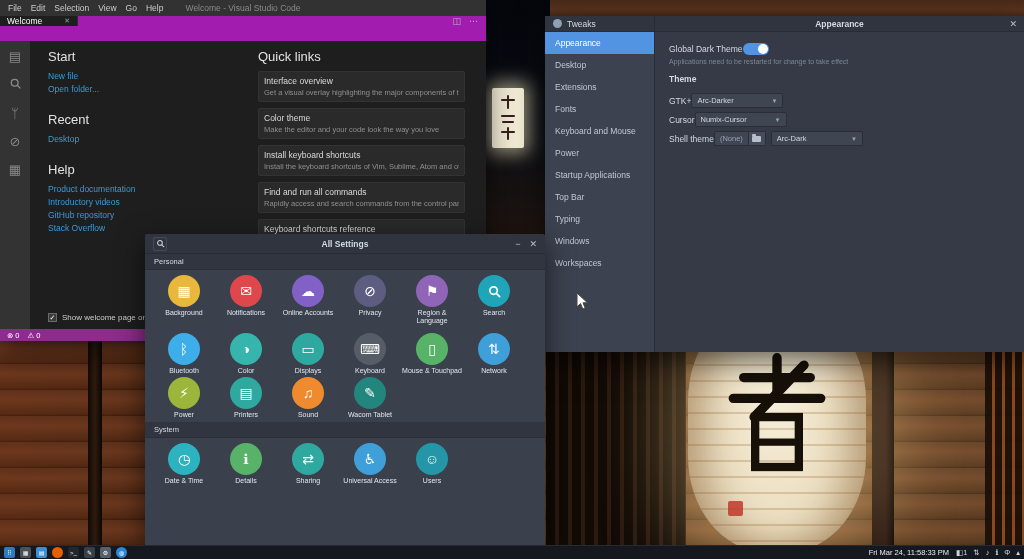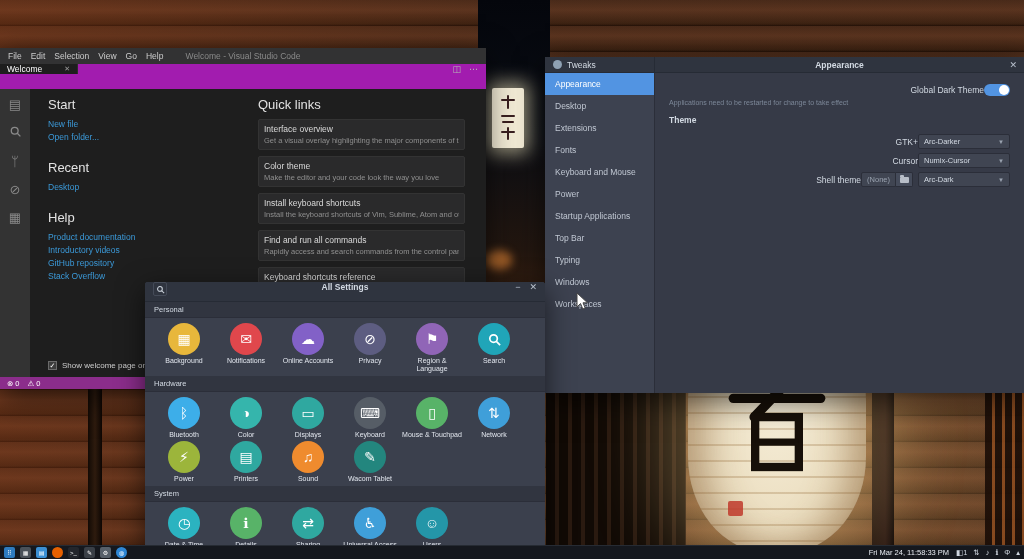--- a/index.html
+++ b/index.html
@@ -35,21 +35,21 @@
       radial-gradient(ellipse at 50% 42%, #f6eed9, #e8d9b8 75%, #c9b488);
     border-radius:48% 48% 44% 44% / 40% 40% 38% 38%;
     box-shadow:0 0 70px 24px rgba(255,216,140,.35),
       inset -20px 0 34px rgba(120,80,40,.38), inset 20px 0 34px rgba(120,80,40,.38);
     display:flex; align-items:flex-start; justify-content:center; }
   .lantern svg { margin-top:52px; }
   .lantern-seal { position:absolute; left:40px; bottom:36px; width:15px; height:15px;
     background:#c0392b; border-radius:2px; opacity:.85; }
 
   
-  .win { position:absolute; box-shadow:0 8px 28px rgba(0,0,0,.6);margin-top:48px; }
+  .win { position:absolute; box-shadow:0 8px 28px rgba(0,0,0,.6); }
 
   
   .vscode { left:0; top:0; width:486px; height:341px; background:#1e1e1e; z-index:10; display:flex; flex-direction:column; }
   .vs-menubar { height:16px; background:#323233; display:flex; align-items:center; gap:9px;
     padding:0 8px; font-size:8.5px; color:#cccccc; position:relative; flex:0 0 auto; }
   .vs-menubar .mi { cursor:default; }
   .vs-title { position:absolute; left:0; right:0; text-align:center; color:#8a8a8a; pointer-events:none; }
   .vs-tabbar { height:25px; background:#a21caf; display:flex; align-items:flex-start; flex:0 0 auto; }
   .vs-tab { width:78px; background:#1e1e1e; color:#ffffff; font-size:8.5px; display:flex;
     align-items:center; justify-content:space-between; padding:0 7px; border-right:1px solid #2d2d2d; }
@@ -70,37 +70,37 @@
   .vs-card-desc { font-size:7.5px; color:#8f8f8f; white-space:nowrap; overflow:hidden; }
   .vs-check { position:absolute; left:18px; bottom:7px; display:flex; align-items:center; gap:5px;
     font-size:8px; color:#cccccc; }
   .vs-checkbox { width:9px; height:9px; background:#3c3c3c; border:1px solid #6a6a6a; color:#fff;
     font-size:7px; line-height:7px; text-align:center; }
   .vs-statusbar { height:12px; flex:0 0 auto; display:flex; align-items:center; gap:8px; padding:0 7px;
     color:#ffffff; font-size:7.5px; }
   .vs-statusbar .sgrp { display:flex; align-items:center; gap:2px; }
 
   
-  .tweaks { left:545px; top:9px; width:479px; height:336px; background:#363a47; z-index:20;
+  .tweaks { left:545px; top:16px; width:479px; height:336px; background:#363a47; z-index:20;
     display:flex; flex-direction:column; }
   .tw-header { height:16px; background:#2f343f; border-bottom:1px solid #262b35; display:flex;
     align-items:center; flex:0 0 auto; }
   .tw-header-left { width:110px; display:flex; align-items:center; gap:5px; padding-left:8px;
     border-right:1px solid #262b35; height:100%; }
   .tw-appicon { width:9px; height:9px; border-radius:50%; background:#8fa1b3; display:inline-block; }
   .tw-title { font-size:8.5px; color:#d3dae3; }
   .tw-header-right { flex:1; position:relative; display:flex; align-items:center; justify-content:center; height:100%; }
   .tw-page-title { font-size:8.5px; color:#d3dae3; font-weight:bold; }
   .tw-close { position:absolute; right:7px; color:#b8c0cc; font-size:9px; cursor:pointer; }
   .tw-body { flex:1; display:flex; min-height:0; }
   .tw-sidebar { width:110px; background:#3d4250; border-right:1px solid #2b2e39; flex:0 0 auto; }
   .tw-item { padding:6px 10px; font-size:8.5px; color:#c0c7d2; cursor:pointer; }
   .tw-item.selected { color:#ffffff; }
   .tw-content { flex:1; padding:8px 14px 0 14px; }
-  .tw-row { display:flex; align-items:center; justify-content:flex-end; min-height:17px; }
+  .tw-row { display:flex; align-items:center; justify-content:flex-start; min-height:17px; }
   .tw-label { font-size:8.5px; color:#d3dae3; }
   .tw-note { font-size:7px; color:#7c8798; margin:1px 0 9px; }
   .tw-heading { font-size:8.5px; font-weight:bold; color:#d3dae3; margin:2px 0 7px; }
   .toggle { width:26px; height:12px; border-radius:7px; position:relative; cursor:pointer; flex:0 0 auto; }
   .toggle .knob { position:absolute; top:1px; right:1px; width:10px; height:10px; border-radius:50%; background:#ffffff; }
   .tw-select { min-width:92px; height:15px; background:#404552; border:1px solid #2b2e39; border-radius:2px;
     display:flex; align-items:center; justify-content:space-between; padding:0 5px; font-size:7.5px;
     color:#d3dae3; cursor:pointer; margin:2px 0; }
   .tw-select .caret { color:#9aa3b0; font-size:6px; margin-left:5px; }
   .tw-shell-group { display:flex; align-items:center; gap:5px; }
@@ -109,21 +109,21 @@
   .tw-folderbtn { width:17px; height:15px; background:#454b5a; border:1px solid #2b2e39; border-left:none;
     border-radius:0 2px 2px 0; display:flex; align-items:center; justify-content:center; cursor:pointer; }
   .mini-folder { width:9px; height:6px; background:#b8bec8; border-radius:1px; position:relative; }
   .mini-folder::before { content:""; position:absolute; top:-2px; left:0; width:4px; height:2px;
     background:#b8bec8; border-radius:1px 1px 0 0; }
 
   
   .settings { left:145px; top:234px; width:400px; height:311px; background:#3b404d; z-index:30;
     border-radius:3px 3px 0 0; display:flex; flex-direction:column; }
   .gs-header { height:20px; background:#2f343f; border-bottom:1px solid #262b35; border-radius:3px 3px 0 0;
-    display:flex; align-items:flex-start; padding:0 8px; position:relative; flex:0 0 auto; }
+    display:flex; align-items:center; padding:0 8px; position:relative; flex:0 0 auto; }
   .gs-search { width:14px; height:14px; border:1px solid #454b58; border-radius:2px; display:flex;
     align-items:center; justify-content:center; cursor:pointer; }
   .gs-title { position:absolute; left:0; right:0; text-align:center; font-size:8.5px; font-weight:bold;
     color:#d3dae3; pointer-events:none; }
   .gs-controls { margin-left:auto; display:flex; gap:9px; color:#b8c0cc; font-size:9px; }
   .gs-controls span { cursor:pointer; }
   .gs-body { flex:1; overflow:hidden; }
   .gs-band { font-size:7.5px; color:#d3dae3; background:rgba(0,0,0,.16); border-bottom:1px solid #2b2e39;
     padding:3px 9px; }
   .gs-grid { display:flex; flex-wrap:wrap; padding:4px 8px 2px; }
@@ -400,21 +400,20 @@
           <span class="circ" style="background: rgb(32, 165, 184);">
             <svg width="15" height="15" viewBox="0 0 16 16">
                 <circle cx="7" cy="7" r="4" fill="none" stroke="#fff" stroke-width="1.8"></circle>
                 <line x1="10" y1="10" x2="14" y2="14" stroke="#fff" stroke-width="1.8"></line>
               </svg>
           </span>
           <span class="tlabel">Search</span>
         </div>
       </div>
 
-      <div class="gs-band">Hardware</div>
       <div class="gs-grid">
         <div class="tile">
           <span class="circ" style="background: rgb(61, 174, 233);">
               <span>ᛒ</span>
             </span>
           <span class="tlabel">Bluetooth</span>
         </div>
         <div class="tile">
           <span class="circ" style="background: rgb(53, 181, 172);">
               <span>◑</span>

